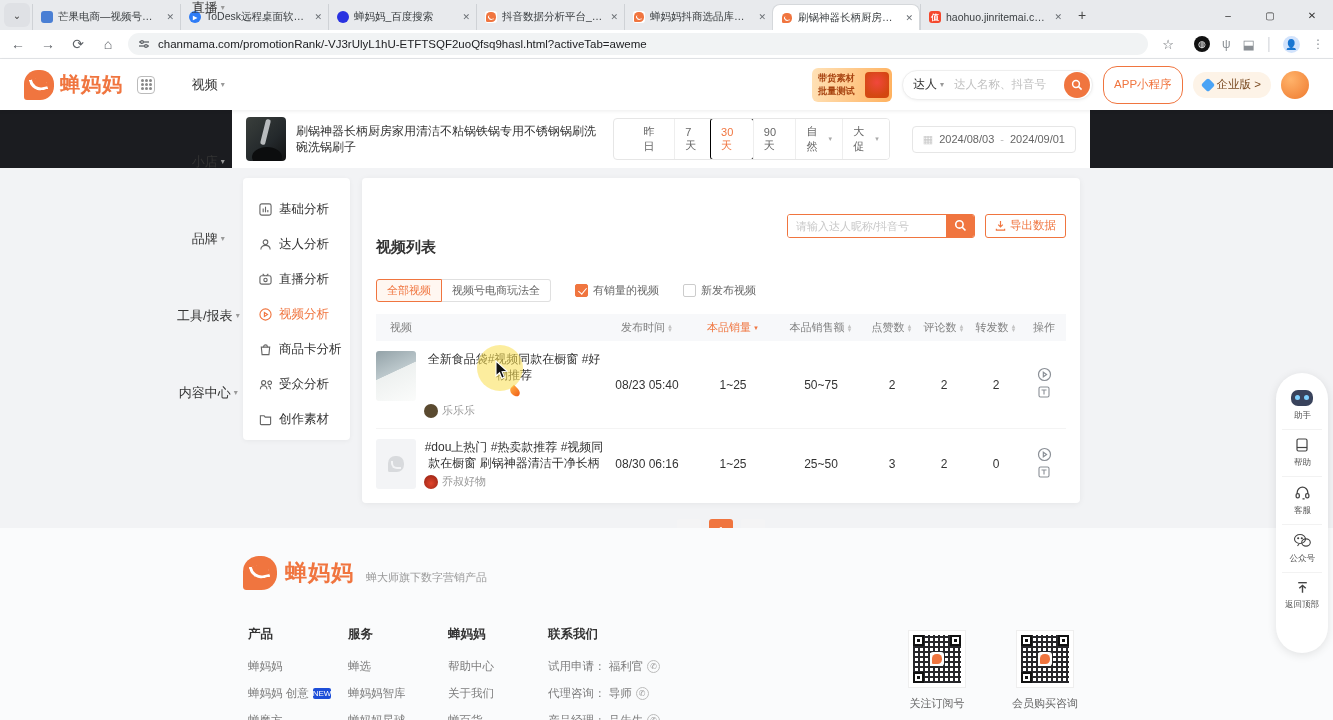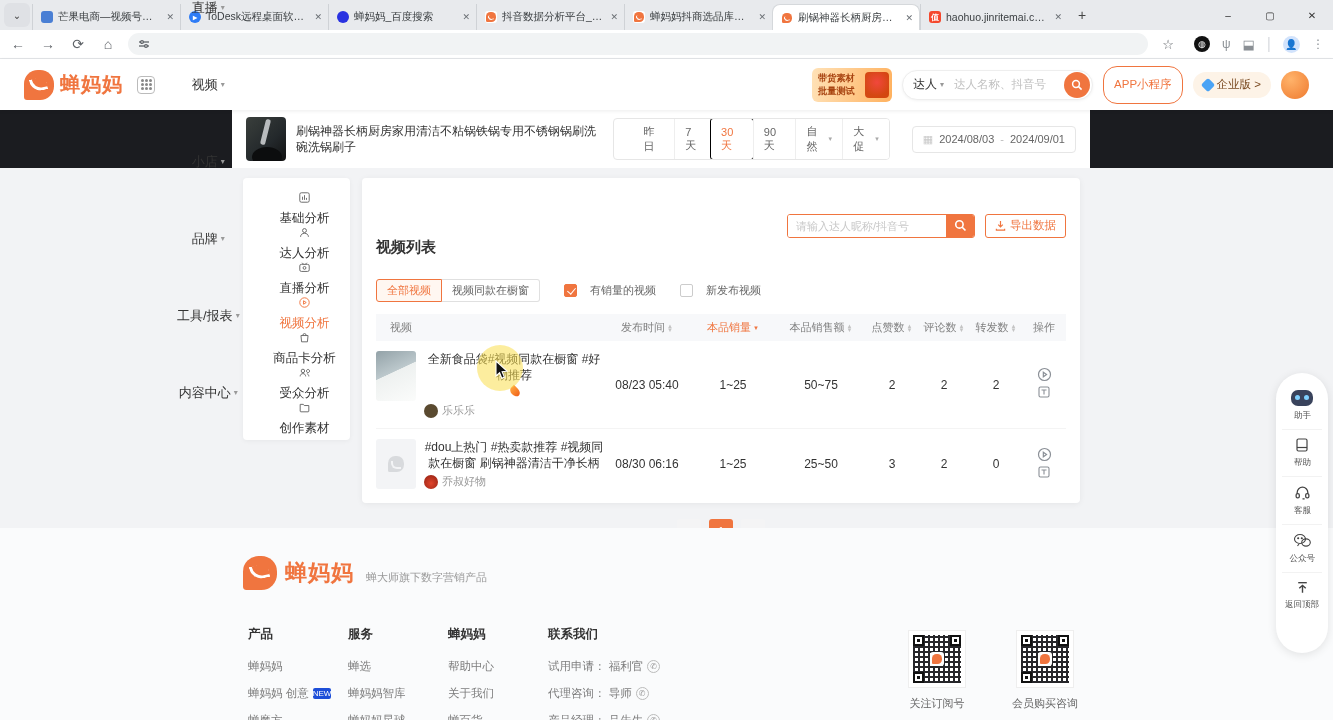--- a/index.html
+++ b/index.html
@@ -67,40 +67,40 @@
   .time-group { display:flex; border:1px solid #e6e6e6; border-radius:4px; overflow:hidden; margin-left:auto;padding-left:20px; }
   .time-opt { font-size:11px; color:#666; padding:5px 10px; border-left:1px solid #eee; display:flex; align-items:center; gap:2px; background:#fff; }
   .time-opt:first-child { border-left:none; }
   .time-opt.selected { color:#f0753f; border:1px solid #000000; border-radius:3px; margin:-1px; background:#fff; }
   .time-opt .caret { font-size:7px; color:#aaa; }
   .date-pill { display:flex; align-items:center; gap:6px; border:1px solid #e6e6e6; border-radius:4px; height:27px; padding:0 10px; font-size:11px; color:#666; margin-left:12px; }
   .cal-ico { color:#c9c9c9; font-size:11px; }
 
   
   #sidemenu { position:absolute; left:243px; top:178px; width:107px; height:262px; background:#fff; border-radius:4px; box-shadow:0 1px 5px rgba(0,0,0,.05); padding:14px 0 0 16px; }
-  .side-item { display:flex; align-items:center; gap:7px; height:35px; font-size:12.5px; color:#333;flex-direction:column; }
+  .side-item { display:flex; align-items:center; gap:7px; height:35px; font-size:12.5px; color:#333; }
   .side-item svg { stroke:#666; }
   .side-item.active { color:#f0753f; }
   .side-item.active svg { stroke:#f0753f; }
 
   
   #maincard { position:absolute; left:362px; top:178px; width:718px; height:325px; background:#fff; border-radius:4px; box-shadow:0 1px 6px rgba(0,0,0,.06); padding:16px 14px 0; }
   .card-head { display:flex; align-items:center; }
   .card-title { font-size:15px; font-weight:bold; color:#333;margin-top:44px; }
   .search-group { margin-left:auto; display:flex; height:24px; border:1px solid #f0753f; border-radius:3px; overflow:hidden; }
   .search-group input { border:none; outline:none; width:158px; font-size:11px; padding:0 8px; color:#333; }
   .search-group input::placeholder { color:#c8c8c8; }
   .search-go { width:28px; background:#f0753f; display:flex; align-items:center; justify-content:center; }
   .export-btn { margin-left:10px; height:24px; border:1px solid #f0753f; color:#f0753f; border-radius:3px; font-size:11.5px; display:flex; align-items:center; gap:4px; padding:0 9px; background:#fff; }
 
   .filter-row { display:flex; align-items:center; margin-top:22px; gap:0; }
   .chip { height:23px; display:flex; align-items:center; padding:0 10px; font-size:11px; border:1px solid #e0e0e0; color:#666; background:#fff; }
   .chip.sel { border-color:#f0753f; color:#f0753f; background:#fff7f1; border-radius:3px 0 0 3px; }
   .chip.plain { border-left:none; border-radius:0 3px 3px 0; }
-  .cbx-wrap { display:flex; align-items:center; gap:13px; margin-left:24px; font-size:11px; color:#666; }
+  .cbx-wrap { display:flex; align-items:center; gap:5px; margin-left:24px; font-size:11px; color:#666; }
   .cbx { width:13px; height:13px; border-radius:2px; border:1px solid #ccc; background:#fff; position:relative; }
   .cbx.checked { background:#f0753f; border-color:#f0753f; }
   .cbx.checked:after { content:""; position:absolute; left:3.5px; top:1px; width:4px; height:7px; border:solid #fff; border-width:0 1.6px 1.6px 0; transform:rotate(40deg); }
 
   table.vtable { width:100%; border-collapse:collapse; margin-top:12px; table-layout:fixed; }
   .vtable th { background:#f7f8fa; font-size:11px; color:#808080; font-weight:normal; height:27px; text-align:center; }
   .vtable th.left { text-align:left; padding-left:14px; }
   .vtable th .sort { display:inline-flex; flex-direction:column; vertical-align:middle; margin-left:2px; line-height:4px; font-size:6px; color:#c4c4c4; }
   .vtable th.sorted { color:#f0753f; }
   .vtable th.sorted .sort { color:#f0753f; }
@@ -228,20 +228,21 @@
   <span class="navbtn">⌂</span>
   <div id="omnibox">
     <svg class="tune-ico" viewBox="0 0 12 12">
       <g stroke="#5f6368" stroke-width="1.3" fill="none">
           <line x1="1" y1="4" x2="11" y2="4"></line>
           <line x1="1" y1="8" x2="11" y2="8"></line>
           <circle cx="4" cy="4" r="1.4" fill="#fff"></circle>
           <circle cx="8" cy="8" r="1.4" fill="#fff"></circle>
         </g>
     </svg>
+    <span class="url">chanmama.com/promotionRank/-VJ3rUlyL1hU-ETFTSQF2uoQfsq9hasl.html?activeTab=aweme</span>
   </div>
   <span class="navbtn" style="font-size:13px">☆</span>
   <div class="right-icons">
     <span class="ext-black">◍</span>
     <span class="ext-gray">ψ</span>
     <span class="ext-gray" style="font-size:13px">⬓</span>
     <span style="color:#dadce0">|</span>
     <span class="profile-dot">👤</span>
     <span class="ext-gray">⋮</span>
   </div>
@@ -427,21 +428,21 @@
       <svg width="11" height="11" viewBox="0 0 12 12">
           <path d="M6 1v6M3.5 5L6 7.5 8.5 5" fill="none" stroke="#f0753f" stroke-width="1.3"></path>
           <path d="M1.5 9.5v1.5h9V9.5" fill="none" stroke="#f0753f" stroke-width="1.3"></path>
         </svg>
       <span>导出数据</span>
     </div>
   </div>
 
   <div class="filter-row">
     <span class="chip sel">全部视频</span>
-    <span class="chip plain">视频同款在橱窗</span>
+    <span class="chip plain">视频号电商玩法全</span>
     <span class="cbx-wrap">
       <span class="cbx checked"></span>
       <span>有销量的视频</span>
     </span>
     <span class="cbx-wrap">
       <span class="cbx"></span>
       <span>新发布视频</span>
     </span>
   </div>
 

